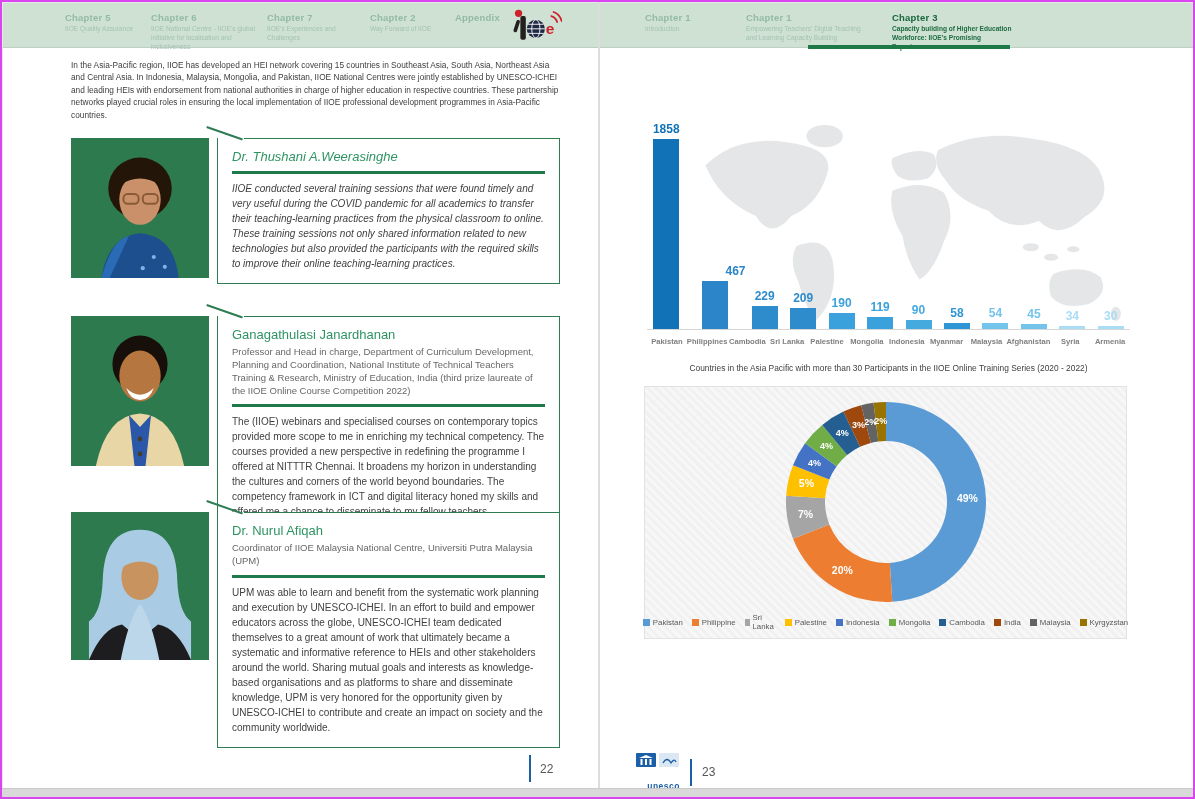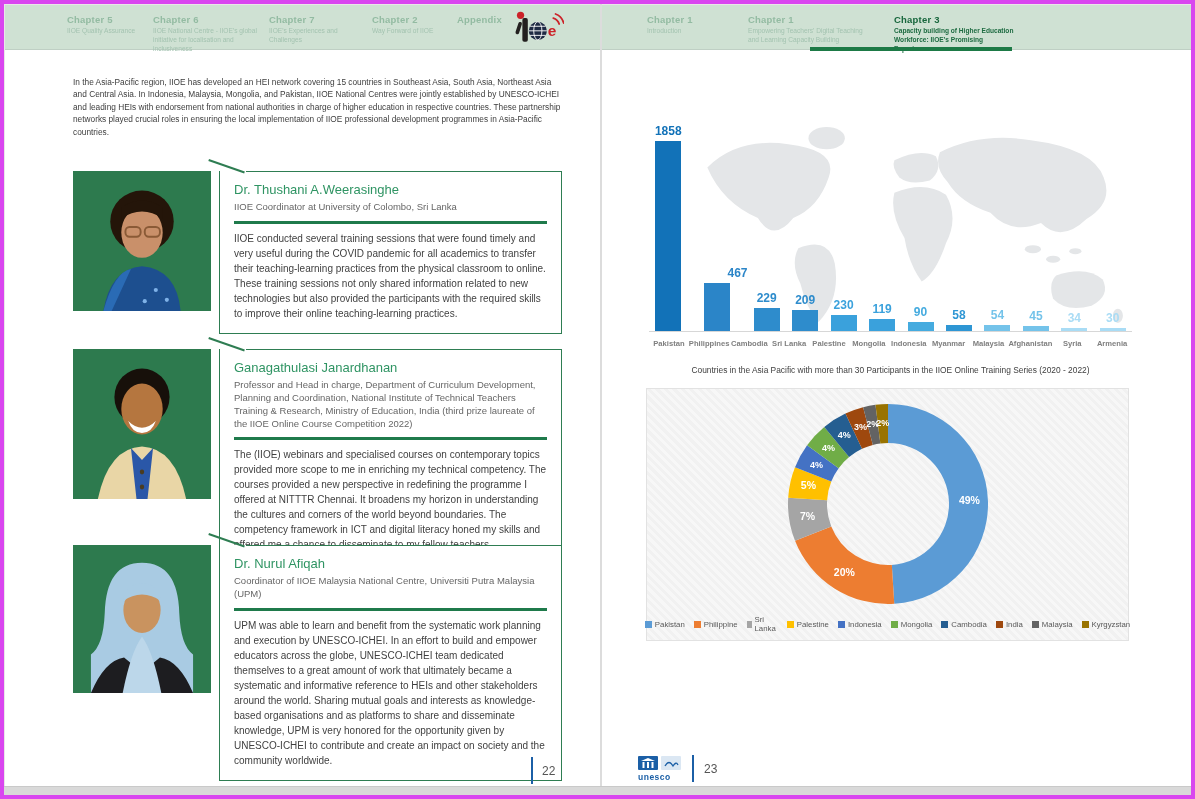--- a/index.html
+++ b/index.html
@@ -1,54 +1,54 @@
 <!DOCTYPE html>
 <html><head>
 <meta charset="utf-8">
 <style>
   * { margin:0; padding:0; box-sizing:border-box; }
   html,body { font-family:"Liberation Sans", sans-serif; }
-  .frame { position:relative; width:1195px; height:799px; background:#e8e8e8; border:4px solid #d946ef; overflow:hidden; }
+  .frame { position:relative; width:1195px; height:799px; background:#e8e8e8; border:2px solid #d946ef; overflow:hidden; }
   .page { position:absolute; top:1px; height:789px; background:#fff; }
   .page-left { left:1px; width:595px; }
   .page-right { left:598px; width:595px; }
   .center-gap { position:absolute; left:596px; top:0; width:2px; height:790px; background:#dcdcdc; }
   .bottom-strip { position:absolute; left:0; bottom:0; width:100%; height:9px; background:#d9d9d9; border-top:1px solid #c9c9c9; }
 
   
   .band { position:absolute; left:0; top:0; width:100%; height:45px; background:#cfe1d3; border-bottom:1px solid #bfcfc4; }
   .tab { position:absolute; top:9px; }
   .tab-label { font-size:9.5px; font-weight:bold; color:#93bba2; letter-spacing:.2px; }
   .tab-sub { margin-top:2px; font-size:6.6px; line-height:1.35; color:#a3c3b0; }
   .tab.active .tab-label { color:#17663c; }
   .tab.active .tab-sub { color:#1d6b41; font-weight:bold; }
   .active-underline { position:absolute; left:208px; bottom:-2px; width:202px; height:4px; background:#1d7a46; }
 
   
   .content-left { position:absolute; left:68px; top:45px; width:489px; }
   .heading { margin-top:57px; font-size:14.5px; line-height:1.28; color:#1f8e6e; }
-  .intro { margin-top:26px; font-size:8.3px; line-height:1.5; color:#3d3d3d; }
+  .intro { margin-top:11px; font-size:8.3px; line-height:1.5; color:#3d3d3d; }
 
   .profile-row { position:relative; width:489px; }
   .photo { position:absolute; left:0; top:0; width:138px; background:#2d7a4e; overflow:hidden; }
   .photo svg { display:block; width:100%; height:100%; }
   .pcard { position:relative; margin-left:146px; background:#fff; border:1.5px solid #2e7d52; padding:10px 14px 12px 14px; }
   .pcard::before { content:""; position:absolute; top:-1.5px; left:0; width:26px; height:2px; background:#fff; }
   .pcard::after { content:""; position:absolute; left:-11px; top:-13px; width:38px; height:1.5px; background:#2e7d52; transform:rotate(19.4deg); transform-origin:left top; }
   .pname { font-size:13px; color:#2f9463; }
   .prole { margin-top:4px; font-size:9.5px; line-height:1.35; color:#666; }
   .pdivider { height:3px; background:#1f7a4b; margin:7px 0 7px 0; }
   .pquote { font-size:10px; line-height:1.5; color:#3f3f3f; }
 
   
   .footer-left { position:absolute; left:526px; top:752px; display:flex; align-items:center; gap:9px; }
   .vline { width:2px; height:27px; background:#1b5fa6; }
   .pagenum { font-size:12px; color:#555; }
   .footer-right { position:absolute; left:36px; top:750px; display:flex; align-items:center; gap:10px; }
-  .unesco { display:flex; flex-direction:column; align-items:flex-start; gap:1px; }
+  .unesco { display:flex; flex-direction:column; align-items:flex-end; gap:13px; }
   .unesco-word { font-size:8.5px; font-weight:bold; color:#1b5fa6; letter-spacing:.5px; }
 
   
   .chart-wrap { position:absolute; left:47px; top:105px; width:483px; height:242px; }
   .world-map { position:absolute; left:28px; top:12px; width:455px; height:212px; }
   .bar-area { position:absolute; left:0; right:0; bottom:20px; height:208px; display:flex; align-items:flex-end; border-bottom:1px solid #d7d7d7; }
   .bar-col { flex:1; display:flex; flex-direction:column; align-items:center; justify-content:flex-end; position:relative; z-index:2; }
   .bar-val { font-size:12px; font-weight:bold; margin-bottom:3px; }
   .bar { width:26px; }
   .bar-cats { position:absolute; left:0; right:0; bottom:0; height:18px; display:flex; }
@@ -104,39 +104,38 @@
           <text x="43" y="30" font-size="17" font-weight="bold" fill="#cc2229" font-family="Liberation Sans, sans-serif">e</text>
           <path d="M49,10 q5,1.5 6.5,6.5" fill="none" stroke="#cc2229" stroke-width="2" stroke-linecap="round"></path>
           <path d="M51.5,5.5 q7,2.5 9,10" fill="none" stroke="#cc2229" stroke-width="2" stroke-linecap="round"></path>
         </svg>
       </div>
     </div>
 
     <div class="content-left">
       <p class="intro">In the Asia-Pacific region, IIOE has developed an HEI network covering 15 countries in Southeast Asia, South Asia, Northeast Asia and Central Asia. In Indonesia, Malaysia, Mongolia, and Pakistan, IIOE National Centres were jointly established by UNESCO-ICHEI and leading HEIs with endorsement from national authorities in charge of higher education in respective countries. These partnership networks played crucial roles in ensuring the local implementation of IIOE professional development programmes in Asia-Pacific countries.</p>
 
-      <div class="profile-row" style="margin-top:33px;height:158px;">
+      <div class="profile-row" style="margin-top:17px;height:158px;font-style:italic;">
         <div class="photo" style="height:140px;">
           <svg viewBox="0 0 100 100" preserveAspectRatio="none">
             <rect width="100" height="100" fill="#2d7a4e"></rect>
             <ellipse cx="50" cy="36" rx="23" ry="22" fill="#241509"></ellipse>
             <ellipse cx="50" cy="44" rx="15" ry="18" fill="#c9906a"></ellipse>
             <path d="M35,34 q15,-10 30,0 l0,-8 q-15,-10 -30,0 Z" fill="#241509"></path>
             <rect x="38" y="40" width="11" height="7" rx="3" fill="none" stroke="#8a5a36" stroke-width="1.4"></rect>
             <rect x="52" y="40" width="11" height="7" rx="3" fill="none" stroke="#8a5a36" stroke-width="1.4"></rect>
             <path d="M22,100 q5,-30 28,-32 q25,2 28,32 Z" fill="#1d4f8f"></path>
             <path d="M22,100 q8,-28 20,-30 l-14,30 Z" fill="#2a6bb5"></path>
             <circle cx="60" cy="85" r="1.5" fill="#7fb2e8"></circle>
               <circle cx="68" cy="92" r="1.5" fill="#7fb2e8"></circle>
               <circle cx="52" cy="93" r="1.5" fill="#7fb2e8"></circle>
           </svg>
         </div>
         <div class="pcard">
           <div class="pname">Dr. Thushani A.Weerasinghe</div>
-          <div class="prole">IIOE Coordinator at University of Colombo, Sri Lanka</div>
           <div class="pdivider"></div>
           <div class="pquote">IIOE conducted several training sessions that were found timely and very useful during the COVID pandemic for all academics to transfer their teaching-learning practices from the physical classroom to online. These training sessions not only shared information related to new technologies but also provided the participants with the required skills to improve their online teaching-learning practices.</div>
         </div>
       </div>
 
       <div class="profile-row" style="margin-top:20px;height:178px;">
         <div class="photo" style="height:150px;">
           <svg viewBox="0 0 100 100" preserveAspectRatio="none">
             <rect width="100" height="100" fill="#2d7a4e"></rect>
             <ellipse cx="50" cy="32" rx="20" ry="19" fill="#17100a"></ellipse>
@@ -226,21 +225,21 @@
           </div>
           <div class="bar-col">
             <div class="bar-val" style="color: rgb(46, 140, 204);">229</div>
             <div class="bar" style="height: 23.4177px; background: rgb(46, 140, 204);"></div>
           </div>
           <div class="bar-col">
             <div class="bar-val" style="color: rgb(46, 140, 204);">209</div>
             <div class="bar" style="height: 21.3724px; background: rgb(46, 140, 204);"></div>
           </div>
           <div class="bar-col">
-            <div class="bar-val" style="color: rgb(58, 161, 220);">230</div>
+            <div class="bar-val" style="color: rgb(58, 161, 220);">190</div>
             <div class="bar" style="height: 16.3617px; background: rgb(58, 161, 220);"></div>
           </div>
           <div class="bar-col">
             <div class="bar-val" style="color: rgb(58, 161, 220);">119</div>
             <div class="bar" style="height: 12.169px; background: rgb(58, 161, 220);"></div>
           </div>
           <div class="bar-col">
             <div class="bar-val" style="color: rgb(69, 171, 223);">90</div>
             <div class="bar" style="height: 9.20344px; background: rgb(69, 171, 223);"></div>
           </div>

